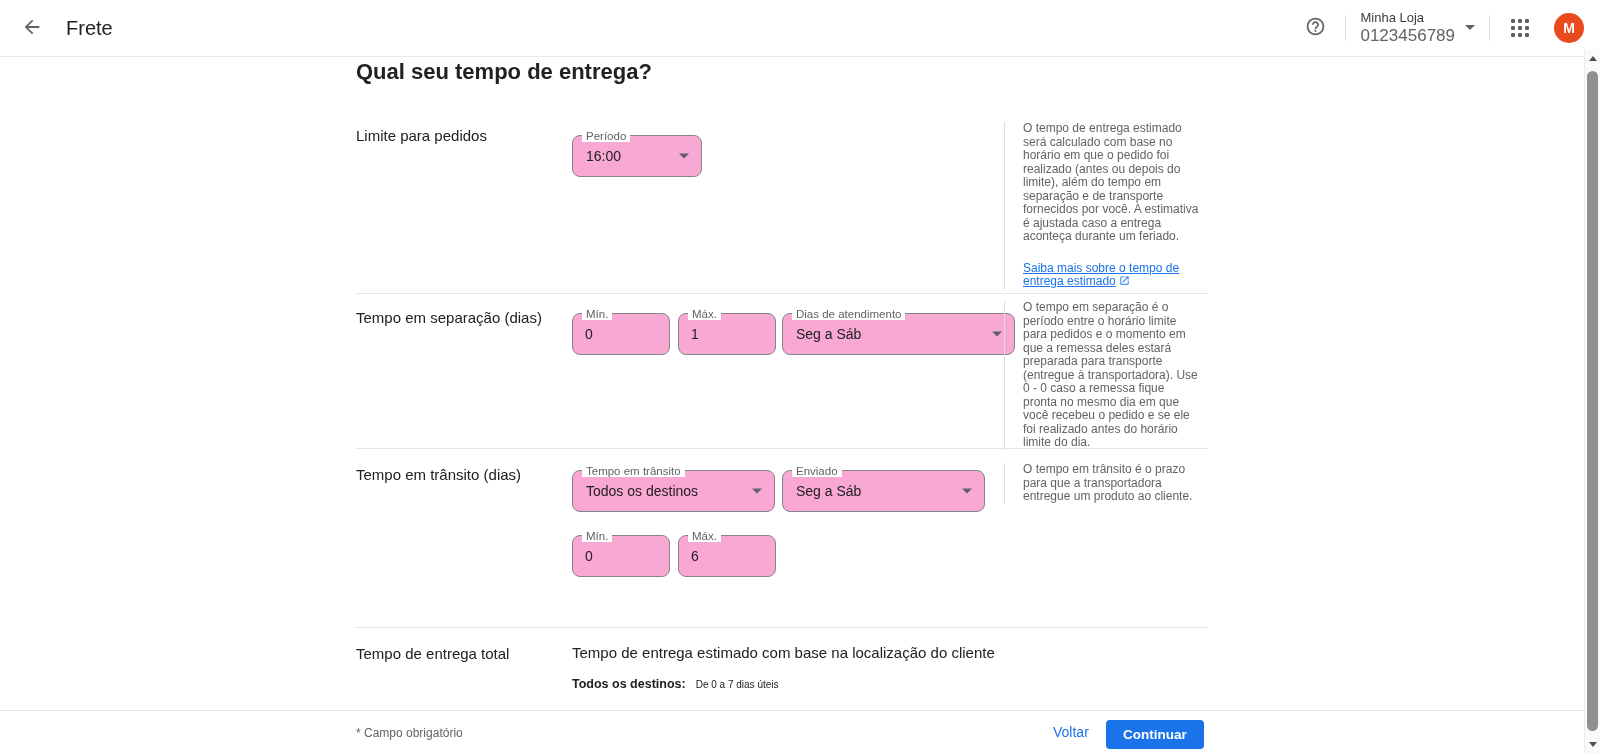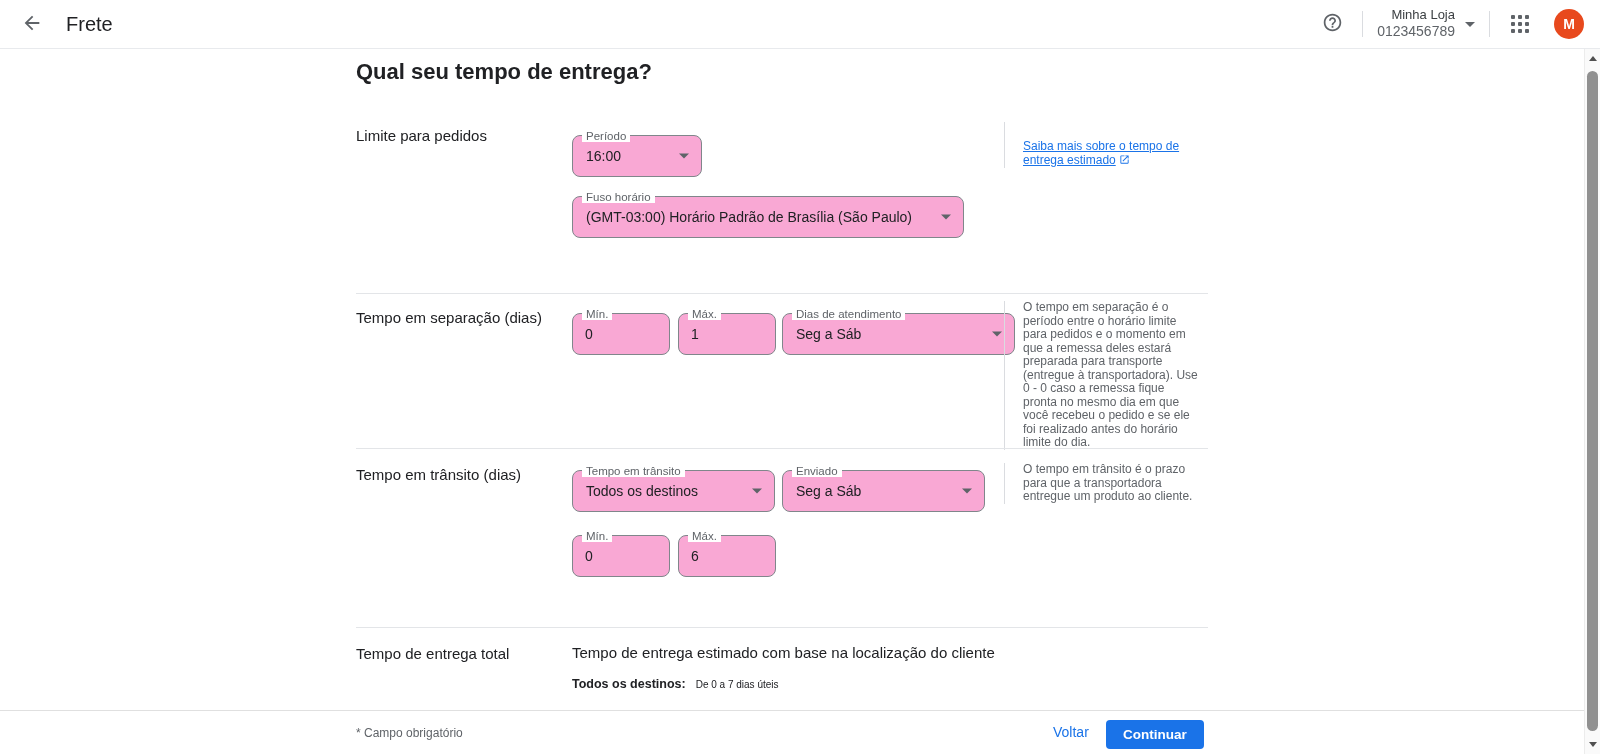--- a/index.html
+++ b/index.html
@@ -8,33 +8,33 @@
     --text-primary:#202124;
     --text-secondary:#5f6368;
     --divider:#e3e5e8;
   }
   *{box-sizing:border-box;margin:0;padding:0}
   html,body{background:#fff}
   body{font-family:"Liberation Sans","DejaVu Sans",sans-serif;color:var(--text-primary)}
   .app{position:relative;width:1600px;height:754px;background:#fff;overflow:hidden}
 
   
-  .header{position:absolute;top:0;left:0;width:1600px;height:49px;background:#fff;
+  .header{position:absolute;top:0;left:0;width:1600px;height:57px;background:#fff;
           border-bottom:1px solid #e8eaed;display:flex;align-items:center}
   .back-btn{width:40px;height:40px;margin-left:12px;border:none;background:transparent;
             display:flex;align-items:center;justify-content:center;cursor:pointer;border-radius:50%}
   .app-title{font-size:20px;color:#202124;margin-left:14px;font-weight:400}
   .header-spacer{flex:1}
   .icon-btn{width:40px;height:40px;border:none;background:transparent;display:flex;
             align-items:center;justify-content:center;cursor:pointer;border-radius:50%}
   .vdiv{width:1px;height:26px;background:#dadce0;margin:0 10px}
   .account{display:flex;align-items:center;cursor:pointer;padding:2px 4px}
-  .account-text{text-align:right;line-height:1.15}
+  .account-text{text-align:left;line-height:1.15}
   .account-name{font-size:13px;color:#3c4043}
-  .account-id{font-size:14px;color:var(--text-secondary)}
+  .account-id{font-size:17px;color:var(--text-secondary)}
   .caret{width:0;height:0;border-left:5px solid transparent;border-right:5px solid transparent;
          border-top:5px solid var(--text-secondary);margin-left:10px}
   .apps-grid{display:grid;grid-template-columns:repeat(3,4px);grid-template-rows:repeat(3,4px);gap:3px}
   .apps-grid i{background:var(--text-secondary);border-radius:1px}
   .avatar{width:30px;height:30px;border-radius:50%;background:var(--avatar);color:#fff;
           font-size:14px;font-weight:700;display:flex;align-items:center;justify-content:center;
           margin:0 16px 0 14px;cursor:pointer}
 
   
   .page-heading{position:absolute;left:356px;top:59px;font-size:22px;font-weight:700;color:#202124}
@@ -141,27 +141,23 @@
   <h1 class="page-heading">Qual seu tempo de entrega?</h1>
 
   <div class="row-label" style="top:127px">Limite para pedidos</div>
 
   <div class="field" style="left:572px;top:135px;width:130px;height:42px">
     <span class="flabel">Período</span>
     <span class="fvalue">16:00</span>
     <span class="fcaret"></span>
   </div>
 
-  <div class="field" style="left:572px;top:196px;width:392px;height:42px">
-    <span class="flabel">Fuso horário</span>
-    <span class="fvalue">(GMT-03:00) Horário Padrão de Brasília (São Paulo)</span>
-    <span class="fcaret"></span>
-  </div>
 
   <div class="help-col" style="top:122px">
+    <p>O tempo de entrega estimado será calculado com base no horário em que o pedido foi realizado (antes ou depois do limite), além do tempo em separação e de transporte fornecidos por você. A estimativa é ajustada caso a entrega aconteça durante um feriado.</p>
     <div class="help-link-wrap">
       <a class="help-link">Saiba mais sobre o tempo de entrega estimado</a><span class="ext-icon"><svg width="11" height="11" viewBox="0 0 24 24" fill="#1a73e8">
             <path d="M19 19H5V5h7V3H5a2 2 0 0 0-2 2v14a2 2 0 0 0 2 2h14c1.1 0 2-.9 2-2v-7h-2v7zM14 3v2h3.59l-9.83 9.83 1.41 1.41L19 6.41V10h2V3h-7z"></path>
           </svg></span>
     </div>
   </div>
 
   <div class="hdiv" style="top:293px"></div>
 
   <div class="row-label" style="top:309px">Tempo em separação (dias)</div>

